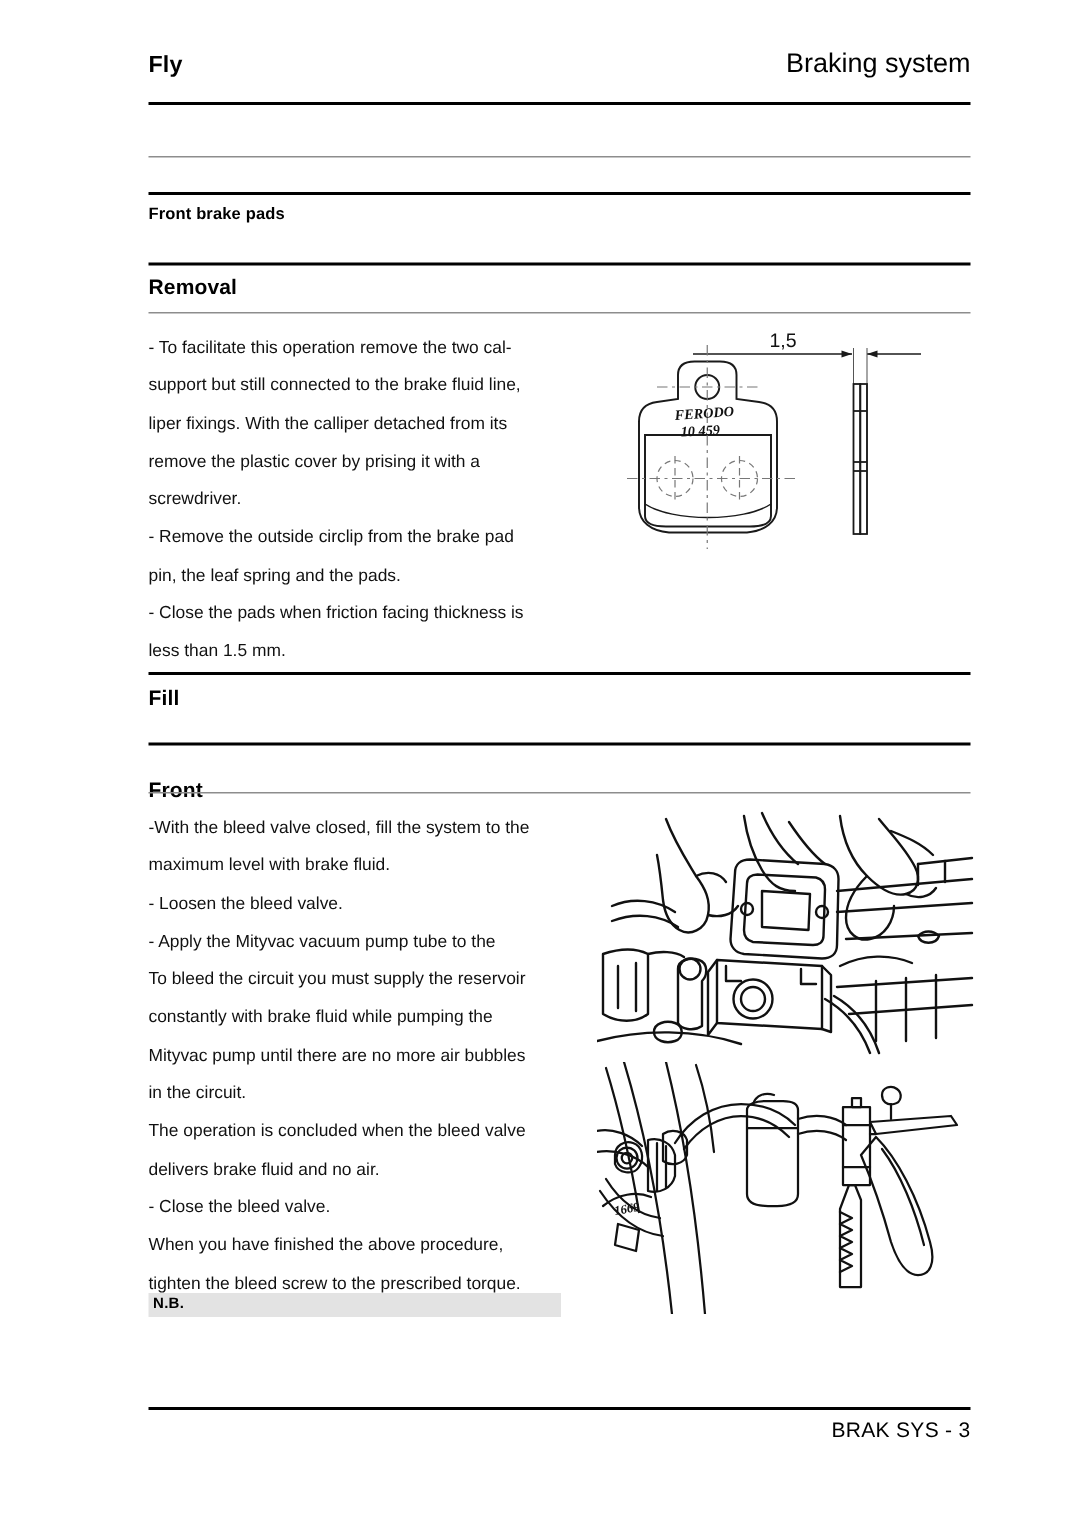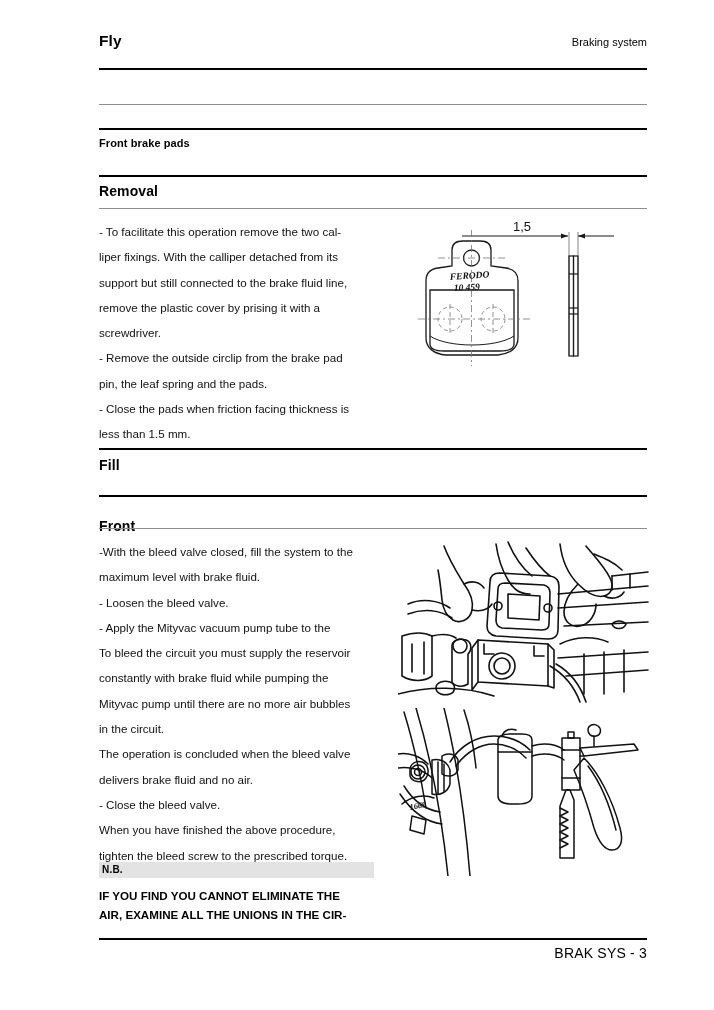--- a/index.html
+++ b/index.html
@@ -44,21 +44,21 @@
     display: flex;
     align-items: baseline;
     justify-content: space-between;
   }
   #header .doc-title {
     font-size: 15.5px;
     font-weight: bold;
     letter-spacing: .1px;
   }
   #header .section-title {
-    font-size: 11px;
+    font-size: 18px;
     font-weight: normal;
   }
 
   
   .h-major {
     position: absolute;
     left: 99px;
     font-size: 11px;
     font-weight: bold;
     letter-spacing: .1px;
@@ -147,22 +147,22 @@
   <div class="h-major" style="top:137px;">Front brake pads</div>
 
   <div class="rule-thick" style="top:175px;"></div>
 
   <div class="h-minor" style="top:183px;">Removal</div>
 
   <div class="rule-thin" style="top:208px;"></div>
 
   <div class="bodycol" id="removal-body" style="top:219px;">
       <p>- To facilitate this operation remove the two cal-</p>
+      <p>support but still connected to the brake fluid line,</p>
       <p>liper fixings. With the calliper detached from its</p>
-      <p>support but still connected to the brake fluid line,</p>
       <p>remove the plastic cover by prising it with a</p>
       <p>screwdriver.</p>
       <p>- Remove the outside circlip from the brake pad</p>
       <p>pin, the leaf spring and the pads.</p>
       <p>- Close the pads when friction facing thickness is</p>
       <p>less than 1.5 mm.</p>
     </div>
 
   <div class="figure" id="fig-pad">
     <svg viewBox="0 0 232 160" xmlns="http://www.w3.org/2000/svg">
@@ -336,24 +336,20 @@
         <path d="M152 130 C166 138 176 150 182 166"></path>
         <path d="M158 128 C172 136 182 148 188 166"></path>
 
         <path d="M0 158 C30 150 66 150 96 160"></path>
       </g>
     </svg>
   </div>
 
   <div id="nb-bar"></div>
   <div id="nb-label">N.B.</div>
-  <div id="nb-text">
-      <p>IF YOU FIND YOU CANNOT ELIMINATE THE</p>
-      <p>AIR, EXAMINE ALL THE UNIONS IN THE CIR-</p>
-    </div>
 
   <div class="figure" id="fig-pump">
     <svg viewBox="0 0 252 168" xmlns="http://www.w3.org/2000/svg">
       <rect x="0" y="0" width="252" height="168" fill="#fff"></rect>
       <g fill="none" stroke="#111" stroke-width="1.5" stroke-linejoin="round" stroke-linecap="round">
 
         <path d="M18 0 C30 40 42 92 50 168"></path>
         <path d="M46 0 C56 40 66 96 72 168"></path>
         <path d="M66 2 C72 20 76 40 78 60"></path>
         <path d="M6 4 C14 30 22 64 28 100"></path>

